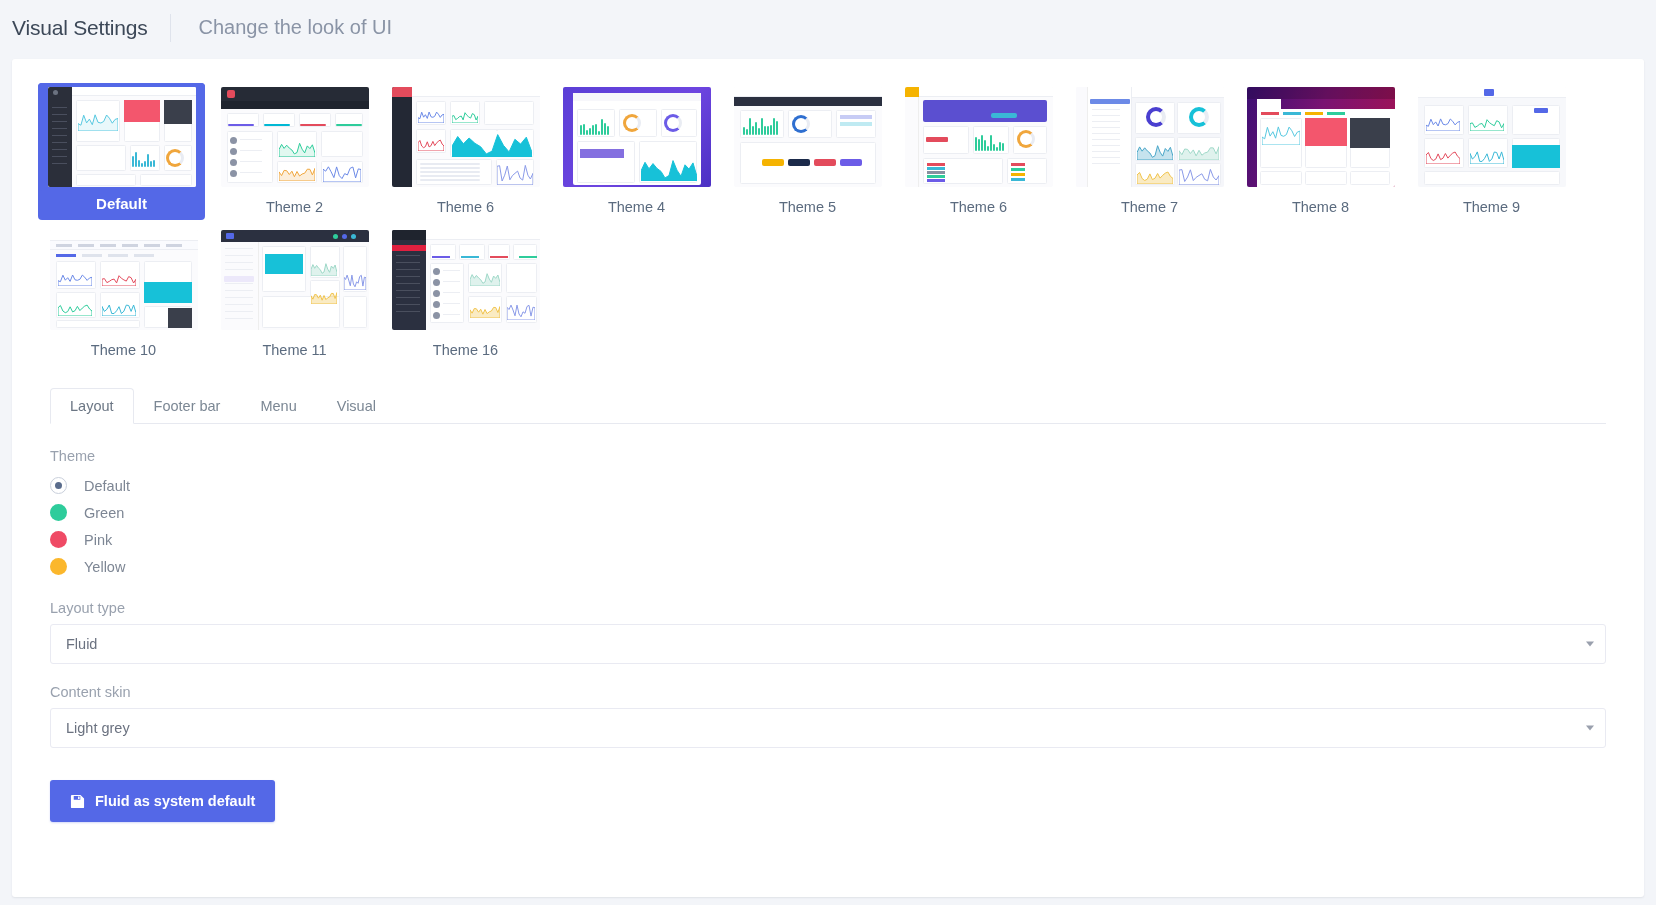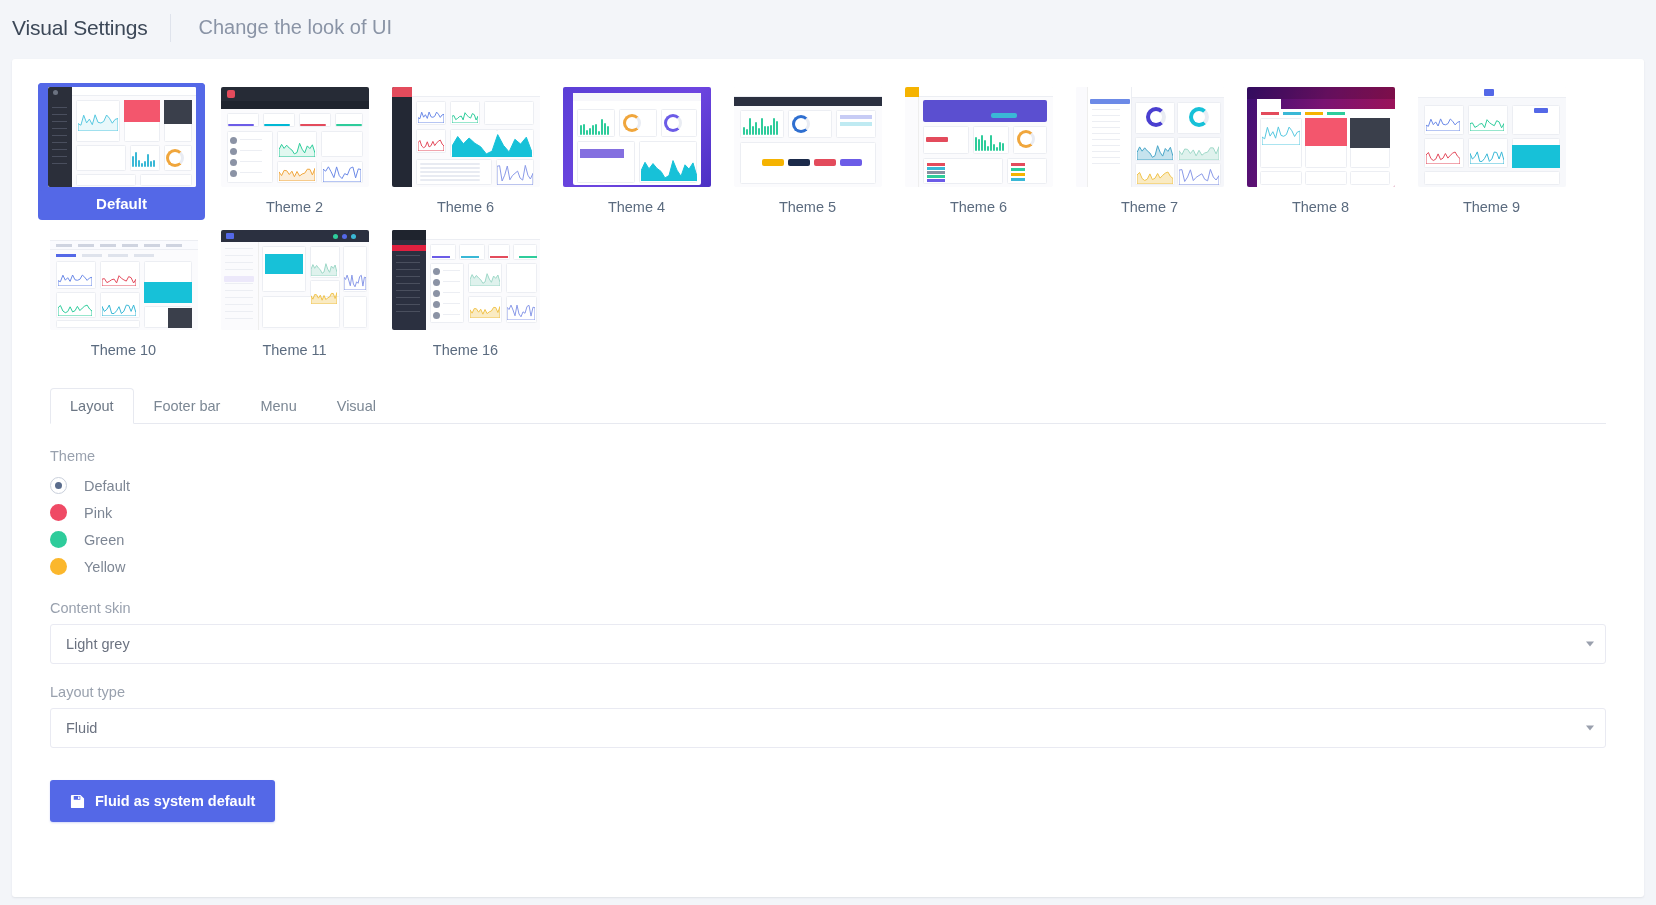--- a/index.html
+++ b/index.html
@@ -740,46 +740,46 @@
   <div class="form-area">
 
     <div class="group">
       <div class="field-label">Theme</div>
       <div id="theme-radio-list">
           <div class="radio-row">
             <span class="radio-mark default-mark"></span>
             <span class="radio-text">Default</span>
           </div>
           <div class="radio-row">
+            <span class="radio-mark" style="background: rgb(46, 204, 155);"></span>
+            <span class="radio-text">Green</span>
+          </div>
+          <div class="radio-row">
             <span class="radio-mark" style="background: rgb(239, 74, 101);"></span>
             <span class="radio-text">Pink</span>
-          </div>
-          <div class="radio-row">
-            <span class="radio-mark" style="background: rgb(46, 204, 155);"></span>
-            <span class="radio-text">Green</span>
           </div>
           <div class="radio-row">
             <span class="radio-mark" style="background: rgb(251, 183, 44);"></span>
             <span class="radio-text">Yellow</span>
           </div>
         </div>
+    </div>
+
+    <div class="group">
+      <div class="field-label">Layout type</div>
+      <div class="sel-wrap">
+        <select class="sel" id="layout-type-select"><option value="Fluid">Fluid</option><option value="Boxed">Boxed</option></select>
+        <span class="sel-arrow"></span>
+      </div>
     </div>
 
     <div class="group">
       <div class="field-label">Content skin</div>
       <div class="sel-wrap">
         <select class="sel" id="content-skin-select"><option value="Light grey">Light grey</option><option value="White">White</option><option value="Dark">Dark</option></select>
-        <span class="sel-arrow"></span>
-      </div>
-    </div>
-
-    <div class="group">
-      <div class="field-label">Layout type</div>
-      <div class="sel-wrap">
-        <select class="sel" id="layout-type-select"><option value="Fluid">Fluid</option><option value="Boxed">Boxed</option></select>
         <span class="sel-arrow"></span>
       </div>
     </div>
 
     <button class="save-btn">
       <span>
         <svg width="15" height="15" viewBox="0 0 16 16" fill="#fff" aria-hidden="true">
           <path d="M2 1h9.2L15 4.8V14a1 1 0 0 1-1 1H2a1 1 0 0 1-1-1V2a1 1 0 0 1 1-1zm2 1v4h7V2H4zm4.6.7v2.6h1.6V2.7H8.6zM4 9.5h8V14H4V9.5z"></path>
         </svg>
       </span>

